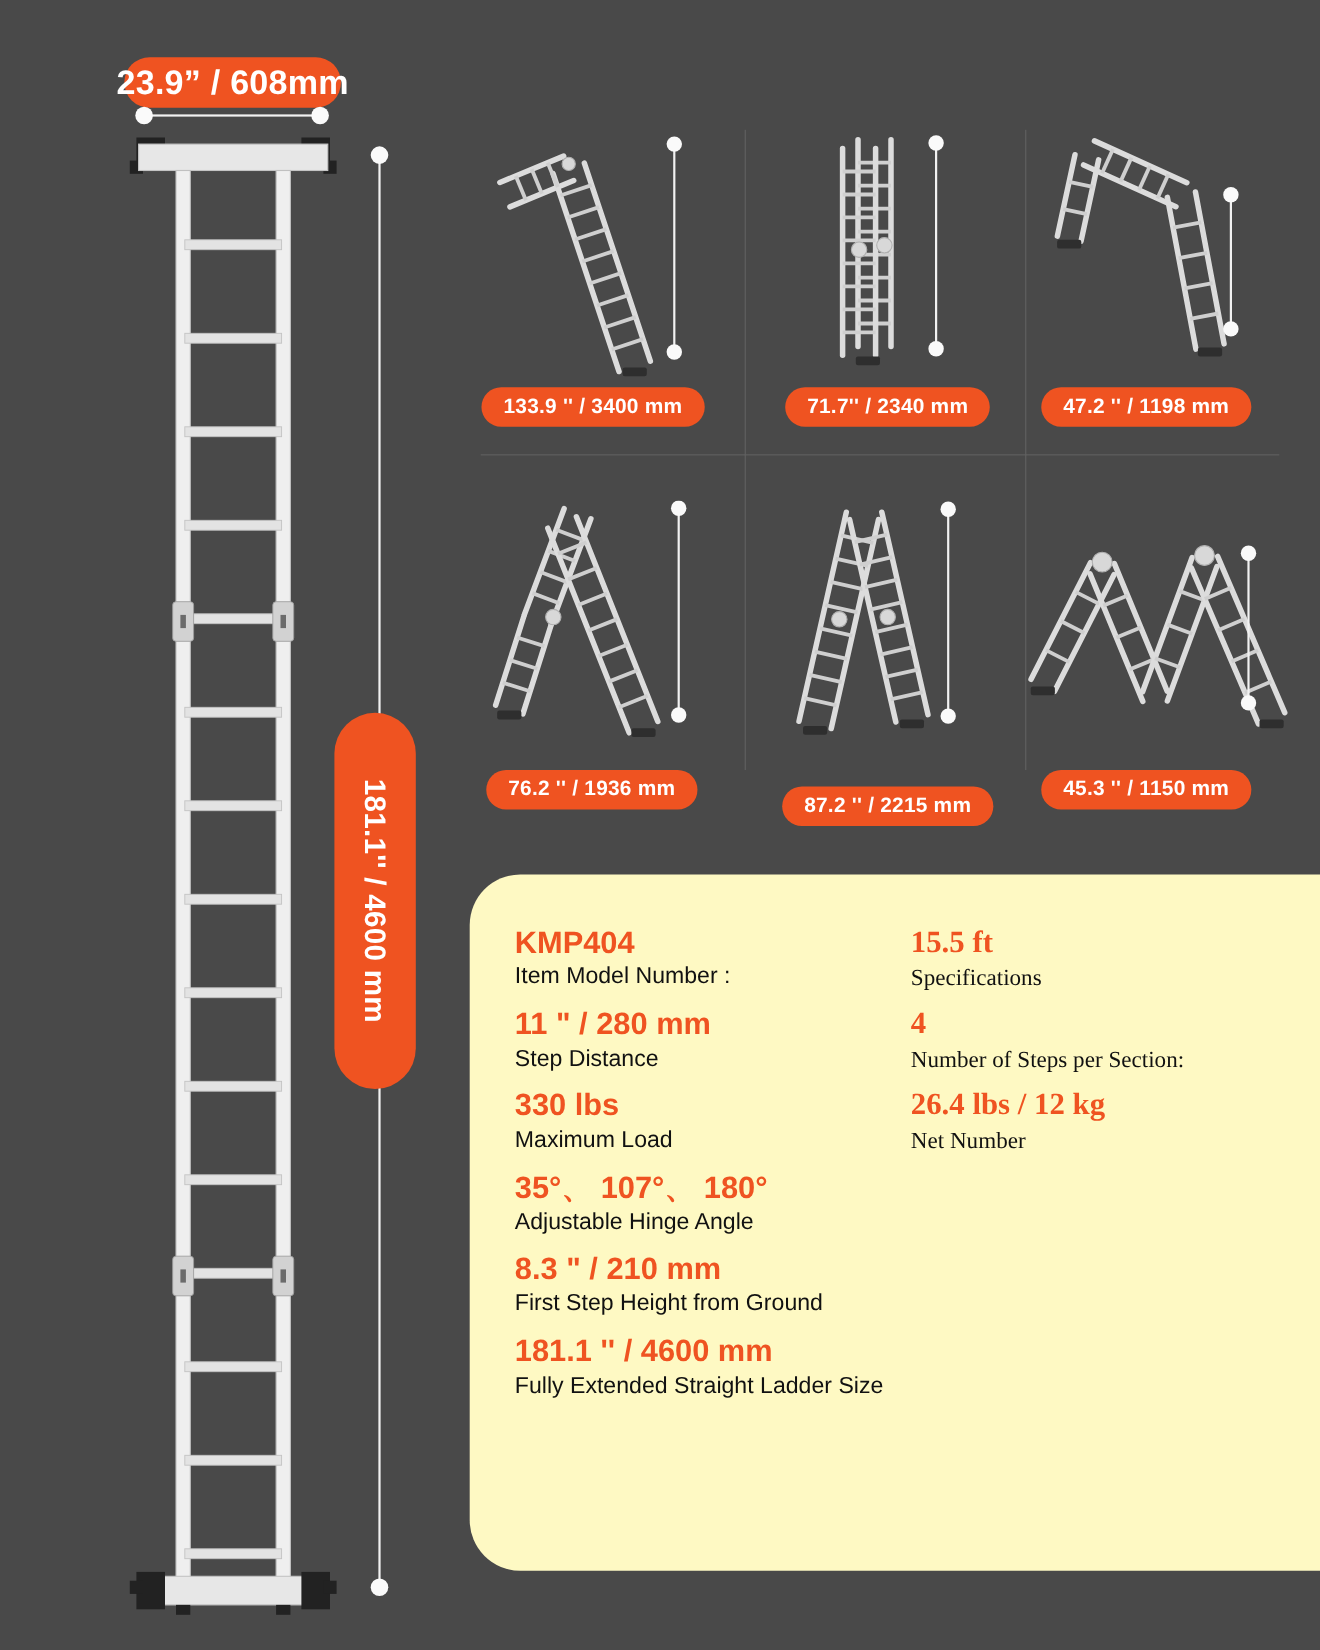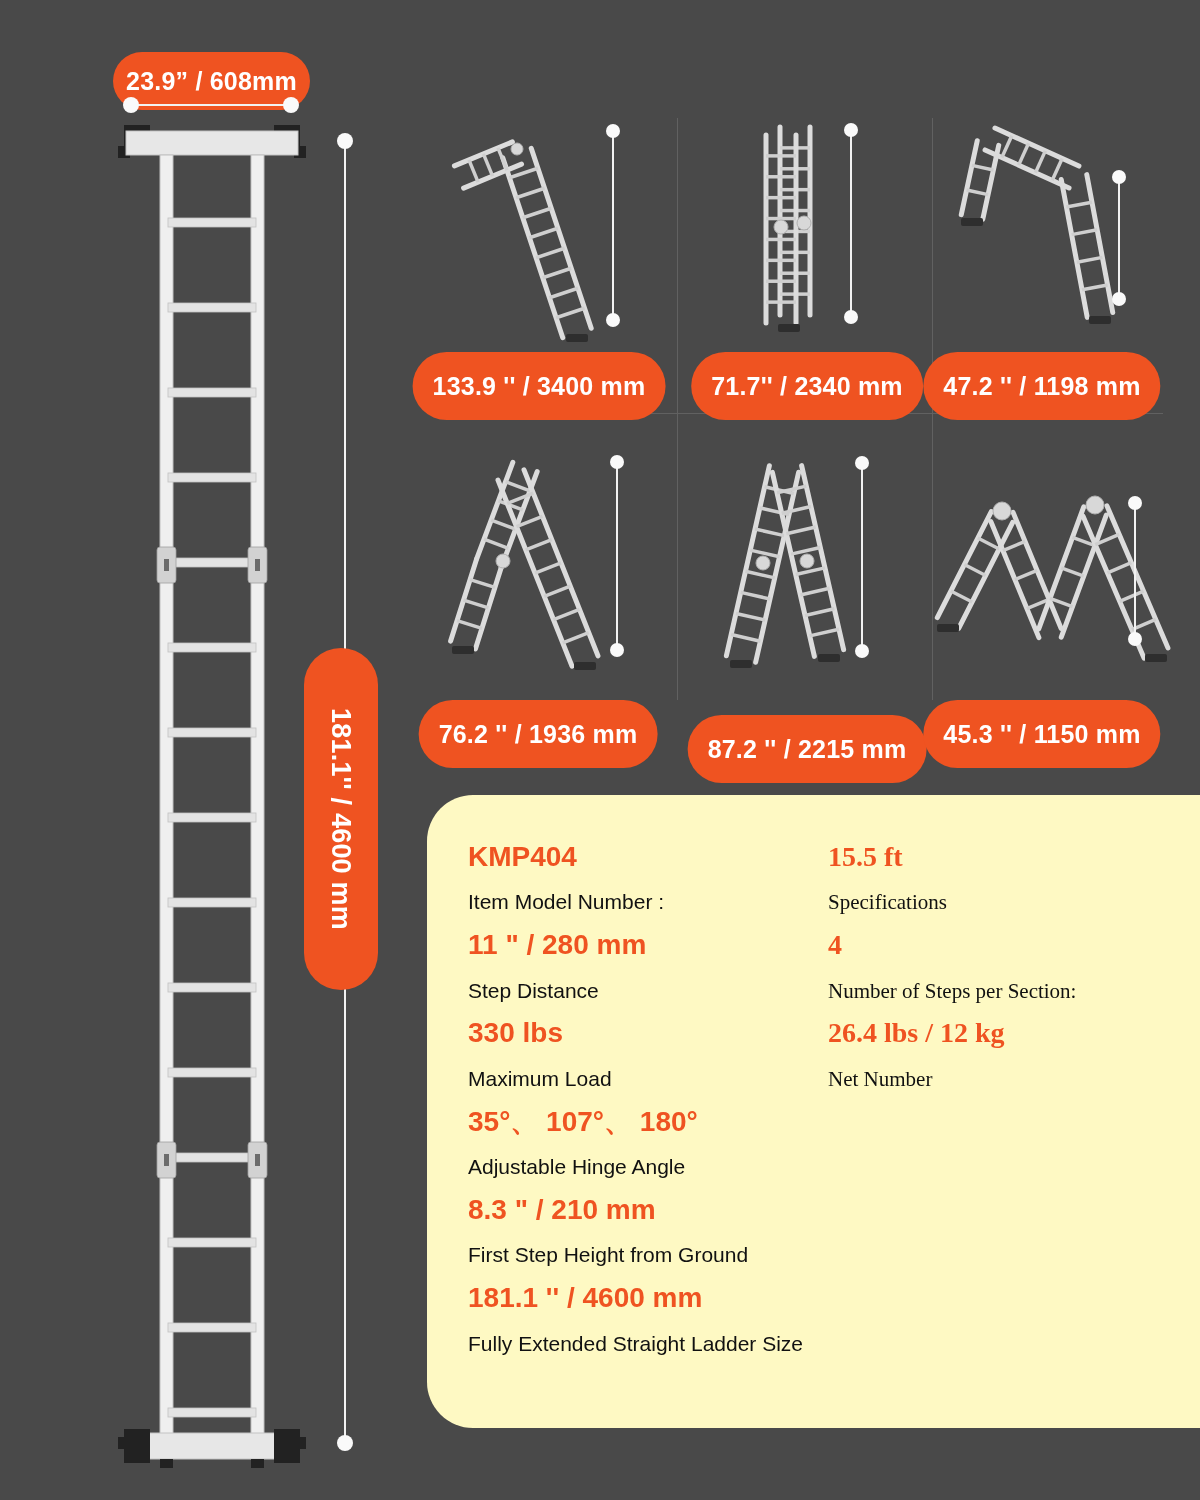--- a/index.html
+++ b/index.html
@@ -10,47 +10,47 @@
   html,body{margin:0;padding:0;background:#333;}
   #canvas{
     position:relative;width:1200px;height:1500px;background:var(--bg);
     overflow:hidden;font-family:"Liberation Sans",sans-serif;
   }
   .pill{
     position:absolute;background:var(--accent);color:#fff;border-radius:999px;
     font-weight:bold;display:flex;align-items:center;justify-content:center;
     white-space:nowrap;letter-spacing:.2px;
   }
-  .pill-top{left:113px;top:52px;width:197px;height:58px;font-size:25px;}
+  .pill-top{left:113px;top:52px;width:197px;height:46px;font-size:31px;}
   .pill-vert{
     left:378px;top:648px;width:342px;height:74px;font-size:27px;
     transform-origin:0 0;transform:rotate(90deg);border-radius:40px;
   }
-  .cfg-pill{top:0;height:36px;padding:16px 20px;font-size:25px;transform:translateX(-50%);}
+  .cfg-pill{top:0;height:36px;padding:0 20px;font-size:19px;transform:translateX(-50%);}
   .hline{position:absolute;height:2px;background:var(--line);}
   .vline{position:absolute;width:2px;background:var(--line);}
   .dot{position:absolute;width:16px;height:16px;border-radius:50%;background:#fafafa;}
   .divider{position:absolute;background:#616161;}
   .thumb{position:absolute;}
   .rail{stroke:#dcdcdc;stroke-width:5;stroke-linecap:round;fill:none;}
   .rung{stroke:#cfcfcf;stroke-width:3.5;fill:none;}
   .dimline{stroke:#f2f2f2;stroke-width:2;}
   .dimdot{fill:#fafafa;}
   .foot{fill:#2e2e2e;}
   .hinge{fill:#d8d8d8;stroke:#b0b0b0;stroke-width:1;}
   .card{
     position:absolute;left:427px;top:795px;width:858px;height:633px;
     background:#fef9c3;border-radius:46px;display:flex;
     padding:46px 30px 0 41px;box-sizing:border-box;gap:12px;
   }
   .col-left{width:348px;flex:none;}
   .col-right{flex:1;font-family:Liberation Serif, serif;}
   .spec{margin-bottom:13px;}
   .spec-value{font-size:28px;font-weight:bold;color:var(--accent);line-height:1.12;}
-  .spec-label{font-size:21px;color:#111;line-height:1.28;margin-top:17px;}
+  .spec-label{font-size:21px;color:#111;line-height:1.28;margin-top:3px;}
 </style>
 </head>
 <body>
 
 <div id="canvas">
 
   <div class="pill pill-top">23.9” / 608mm</div>
 
   <div class="hline" style="left:131px;top:104px;width:160px;"></div>
   <div class="dot" style="left:123px;top:97px;"></div>

